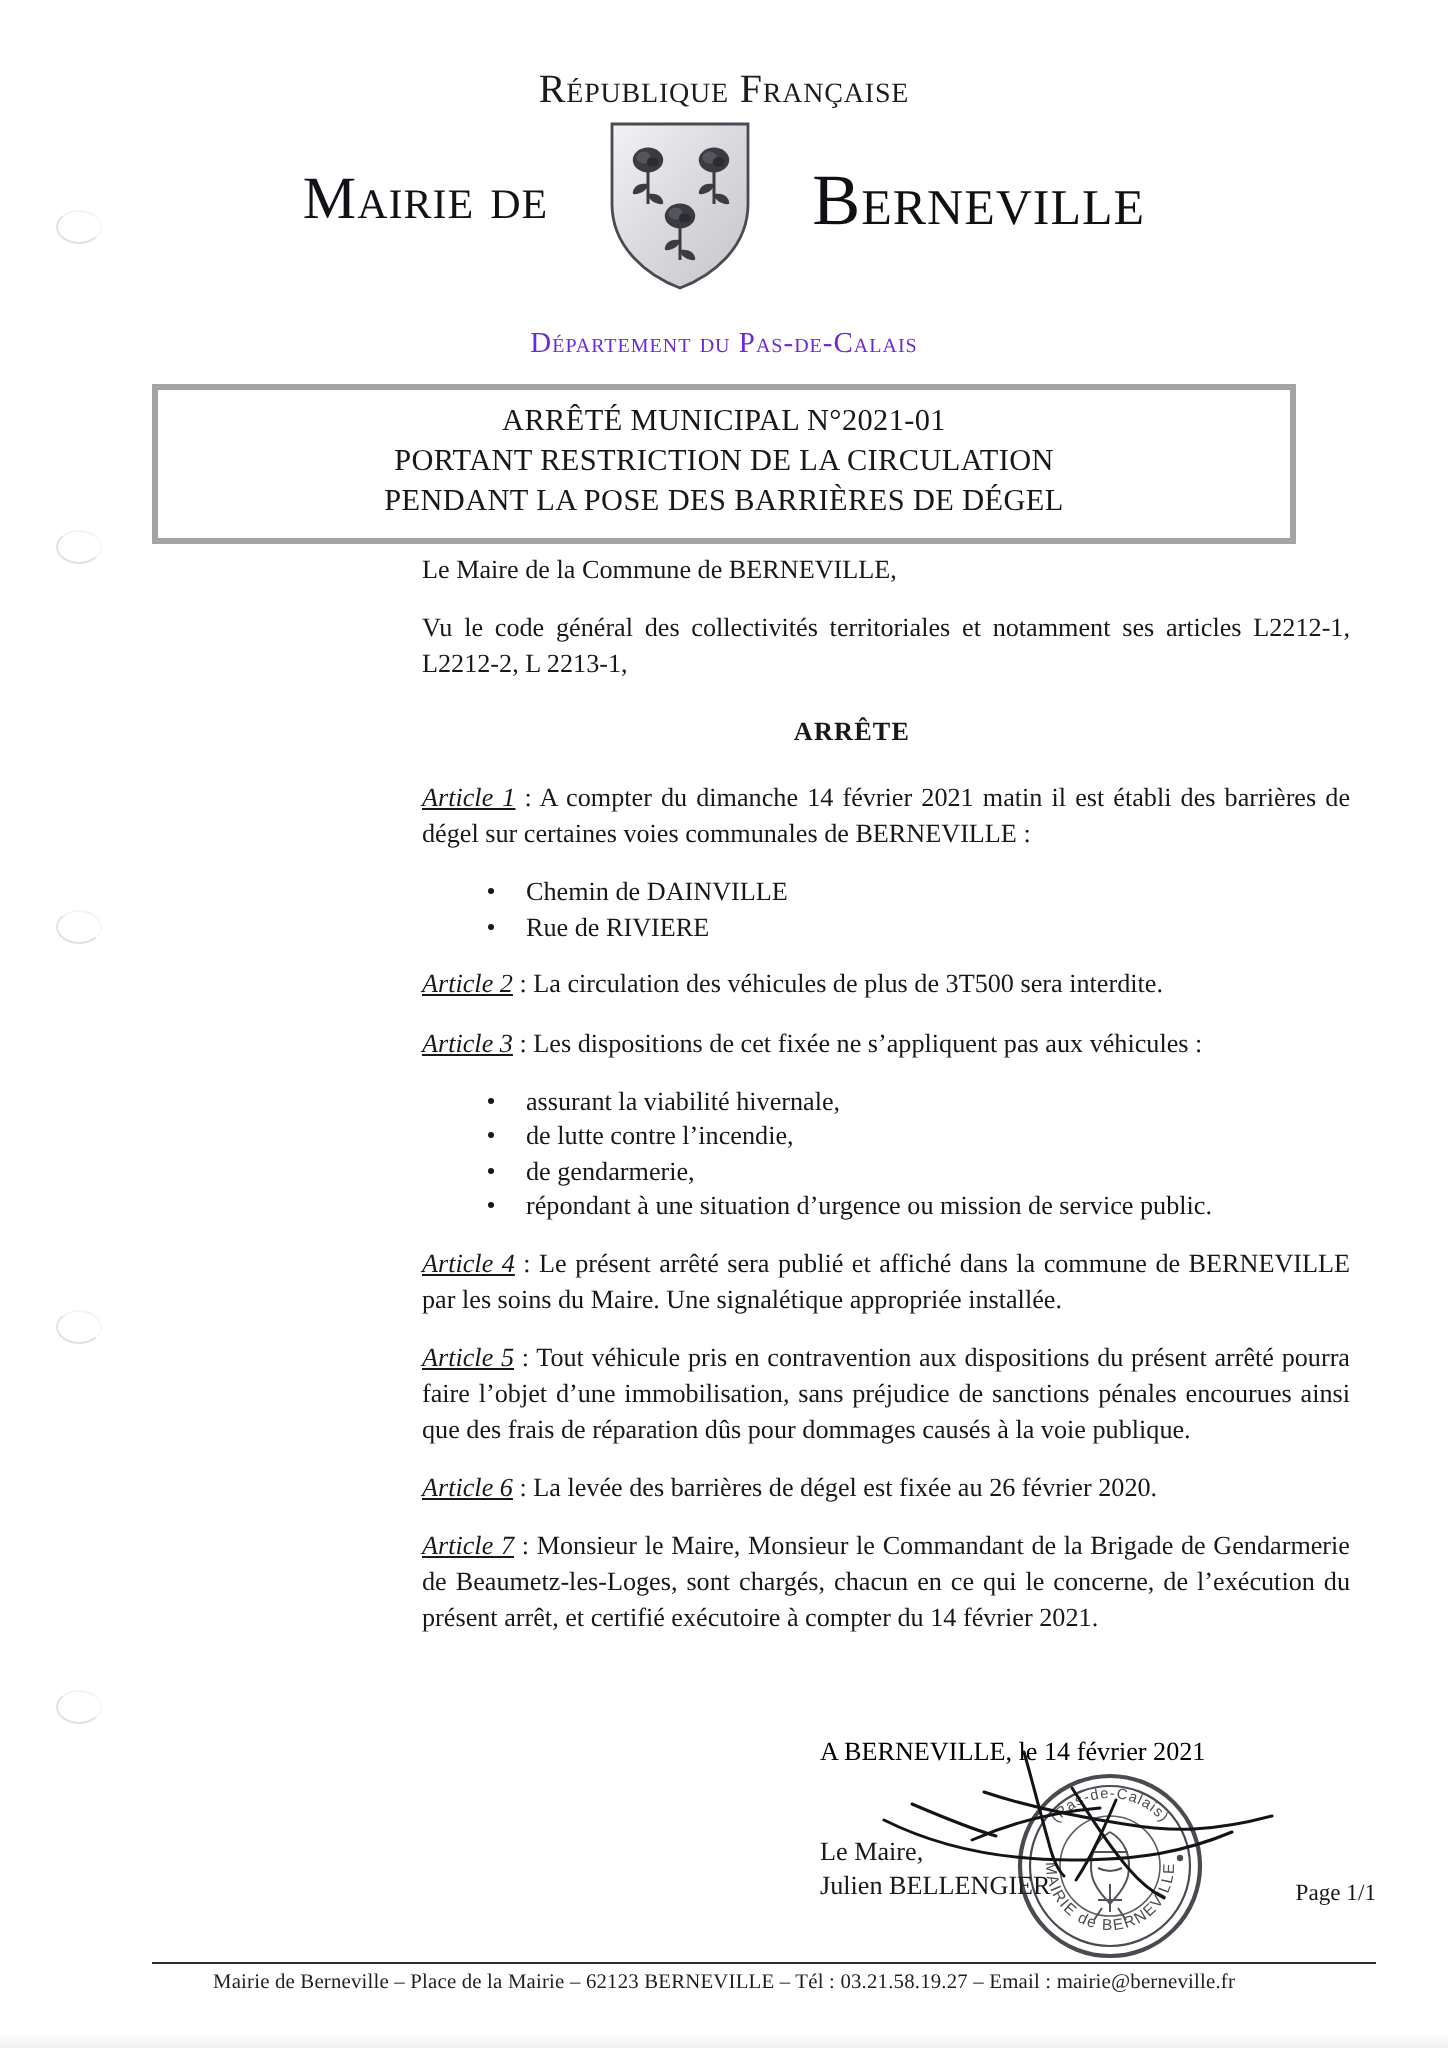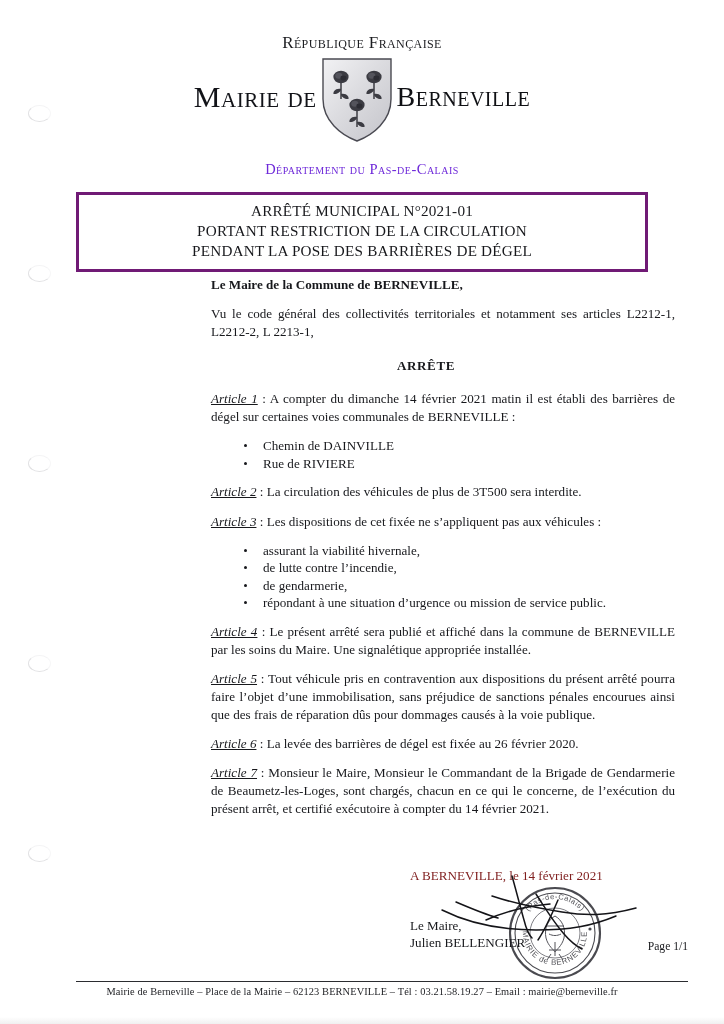--- a/index.html
+++ b/index.html
@@ -46,44 +46,44 @@
   }
 
   
   .header {
     position: relative;
     padding-top: 34px;
     text-align: center;
   }
   .republique {
     font-variant: small-caps;
-    font-size: 17px;
+    font-size: 20px;
     letter-spacing: 0.4px;
     color: #1b1c20;
     margin: 0 0 2px 0;
     line-height: 1.1;
   }
   .mairie-line {
     display: flex;
     align-items: center;
     justify-content: center;
-    gap: 0;
+    gap: 26px;
     margin-top: -2px;
   }
   .mairie-de {
     font-variant: small-caps;
     font-size: 30px;
     letter-spacing: 0.5px;
     line-height: 1;
     color: #121318;
     padding-bottom: 4px;
   }
   .commune-name {
     font-variant: small-caps;
-    font-size: 28px;
+    font-size: 36px;
     letter-spacing: 0.5px;
     line-height: 1;
     color: #0f1014;
     padding-bottom: 4px;
   }
   .shield-wrap {
     width: 80px;
     height: 92px;
     flex: 0 0 auto;
   }
@@ -94,21 +94,21 @@
     margin-top: 16px;
     color: #6d28d9;
   }
 
   
   .title-box {
     position: absolute;
     left: 76px;
     top: 192px;
     width: 572px;
-    border: 3px solid #701a75;
+    border: 3px solid #a3a3a3;
     box-sizing: border-box;
     padding: 6px 6px 8px 6px;
     text-align: center;
     background: #fff;
   }
   .title-box div {
     font-size: 15.2px;
     line-height: 1.32;
     letter-spacing: 0.2px;
     color: #17181c;
@@ -121,21 +121,21 @@
     top: 276px;
     width: 464px;
   }
   .body-col p {
     margin: 0 0 11px 0;
     font-size: 13.1px;
     line-height: 1.38;
     text-align: justify;
     color: #17181c;
   }
-  .body-col p.nojust { text-align: left; font-weight: bold; }
+  .body-col p.nojust { text-align: left; }
   .arrete-head {
     text-align: center !important;
     font-weight: bold;
     font-size: 13.6px;
     letter-spacing: 0.6px;
     margin: 16px 0 15px 0 !important;
     padding-right: 34px;
   }
   .art-label {
     text-decoration: underline;
@@ -166,21 +166,21 @@
 
   
   .sig-block {
     position: absolute;
     left: 410px;
     top: 868px;
     width: 260px;
   }
   .sig-place {
     font-size: 13.1px;
-    color: #7f1d1d;
+    color: #000000;
     white-space: nowrap;
   }
   .sig-maire {
     margin-top: 33px;
     font-size: 13.1px;
     line-height: 1.32;
     color: #17181c;
   }
   .stamp {
     position: absolute;

